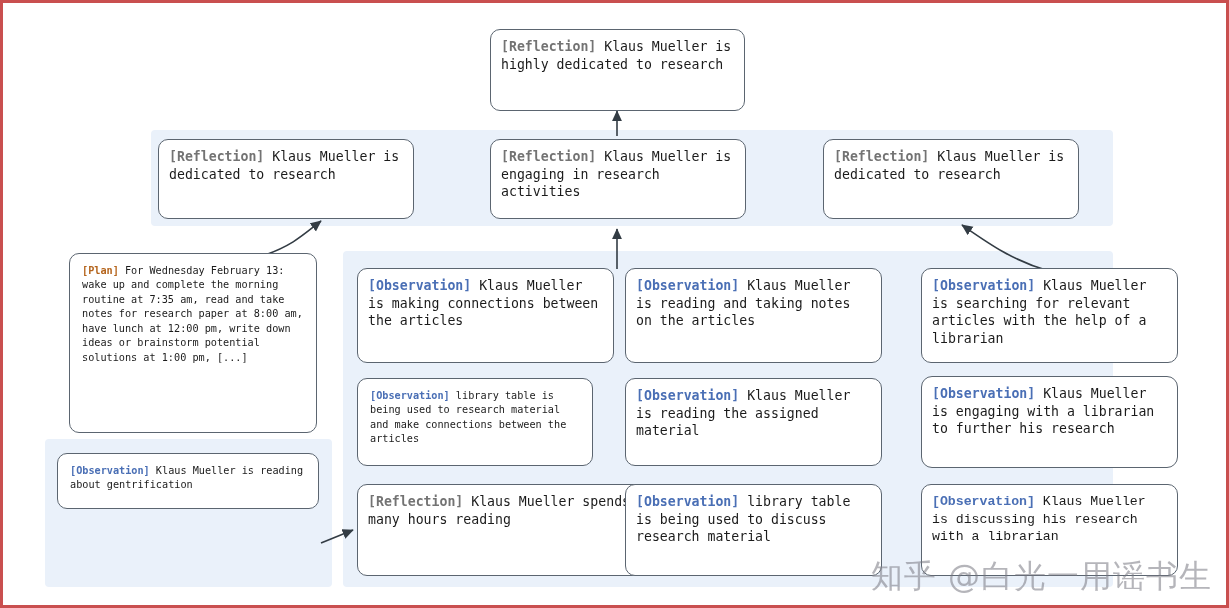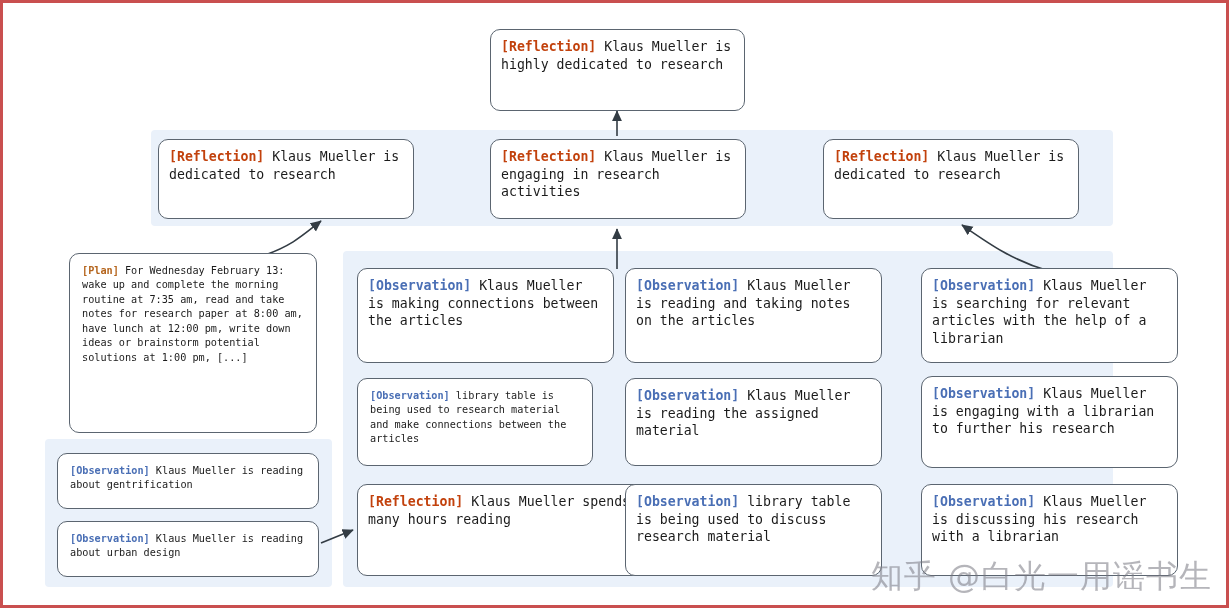--- a/index.html
+++ b/index.html
@@ -32,21 +32,21 @@
     background: #ffffff;
     border: 1.6px solid #5b6570;
     border-radius: 10px;
     padding: 8px 10px;
     font-family: "DejaVu Sans Mono", monospace;
     color: #1b1b1b;
     line-height: 1.33;
     overflow: hidden;
   }
   .node .tag {
-    color: #c2410c;
+    color: #737373;
     font-weight: bold;
   }
   .node .tag.obs {
     color: #4a6fb5;
   }
   .node .tag.plan {
     color: #b5651d;
   }
   .t13 { font-size: 13.2px; }
   .t10 { font-size: 10.2px; }
@@ -114,23 +114,20 @@
   </div>
 
   <div class="node t10" style="left:66px; top:250px; width:248px; height:180px; padding:10px 12px; line-height:1.42;">
     <span class="tag plan">[Plan]</span><span> For Wednesday February 13: wake up and complete the morning routine at 7:35 am, read and take notes for research paper at 8:00 am, have lunch at 12:00 pm, write down ideas or brainstorm potential solutions at 1:00 pm, [...]</span>
   </div>
 
   <div class="node t10" style="left:54px; top:450px; width:262px; height:56px; padding:10px 12px;">
     <span class="tag obs">[Observation]</span><span> Klaus Mueller is reading about gentrification</span>
   </div>
 
-  <div class="node t10" style="left:54px; top:518px; width:262px; height:56px; padding:10px 12px;">
-    <span class="tag obs">[Observation]</span><span> Klaus Mueller is reading about urban design</span>
-  </div>
 
   <div class="node t13" style="left:354px; top:265px; width:257px; height:95px;">
     <span class="tag obs">[Observation]</span><span> Klaus Mueller is making connections between the articles</span>
   </div>
 
   <div class="node t10" style="left:354px; top:375px; width:236px; height:88px; padding:10px 12px; line-height:1.42;">
     <span class="tag obs">[Observation]</span><span> library table is being used to research material and make connections between the articles</span>
   </div>
 
   <div class="node t13" style="left:354px; top:481px; width:294px; height:92px;">
@@ -150,21 +147,21 @@
   </div>
 
   <div class="node t13" style="left:918px; top:265px; width:257px; height:95px;">
     <span class="tag obs">[Observation]</span><span> Klaus Mueller is searching for relevant articles with the help of a librarian</span>
   </div>
 
   <div class="node t13" style="left:918px; top:373px; width:257px; height:92px;border-radius:11px;">
     <span class="tag obs">[Observation]</span><span> Klaus Mueller is engaging with a librarian to further his research</span>
   </div>
 
-  <div class="node t13" style="left:918px; top:481px; width:257px; height:92px;">
+  <div class="node t13" style="left:918px; top:481px; width:257px; height:92px;font-family:Liberation Mono, monospace;">
     <span class="tag obs">[Observation]</span><span> Klaus Mueller is discussing his research with a librarian</span>
   </div>
 
   <div class="watermark">
     <span>知乎 @白光一用谣书生</span>
   </div>
 
 </div>
 
 </body></html>

